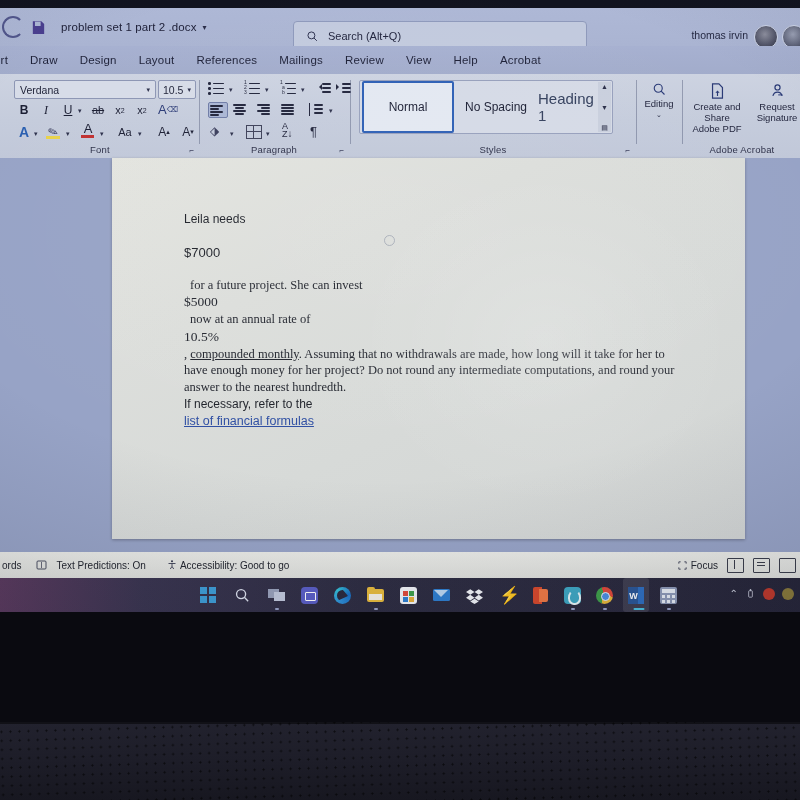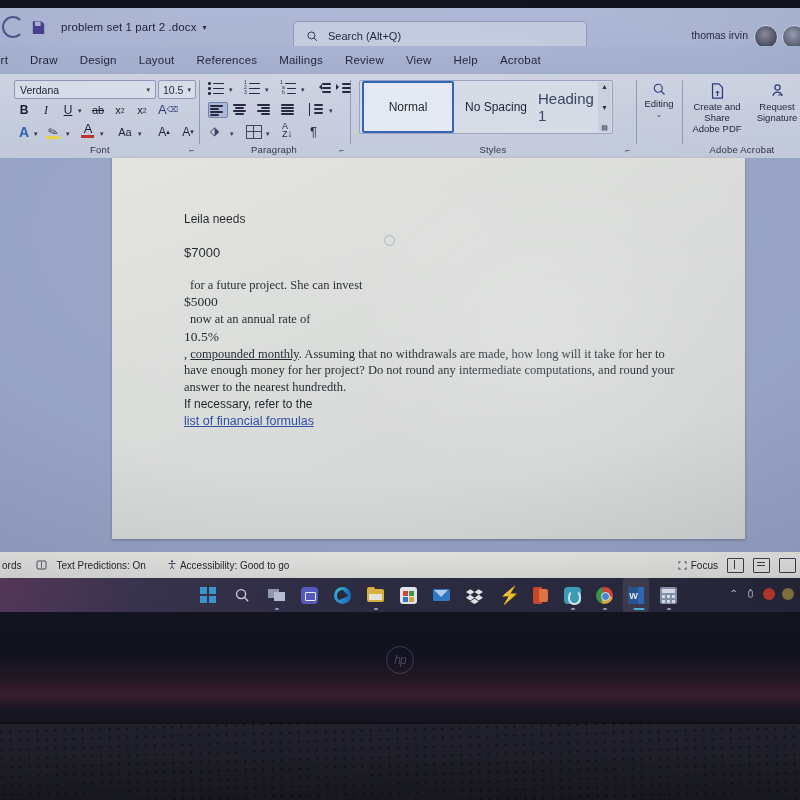--- a/index.html
+++ b/index.html
@@ -654,19 +654,16 @@
         </svg>
         <span style="display:inline-block;width:12px;height:12px;border-radius:50%;background:#c0392b;"></span>
         <span style="display:inline-block;width:12px;height:12px;border-radius:50%;background:#8a7a3a;"></span>
       </div>
     </div>
 
     <div class="glare"></div>
     <div class="photo-tint"></div>
   </div>
 
-  <div class="bezel">
-    <div class="hp">hp</div>
-  </div>
   <div class="grille">
     <div class="grille-edge"></div>
   </div>
 </div>
 
 </body></html>

